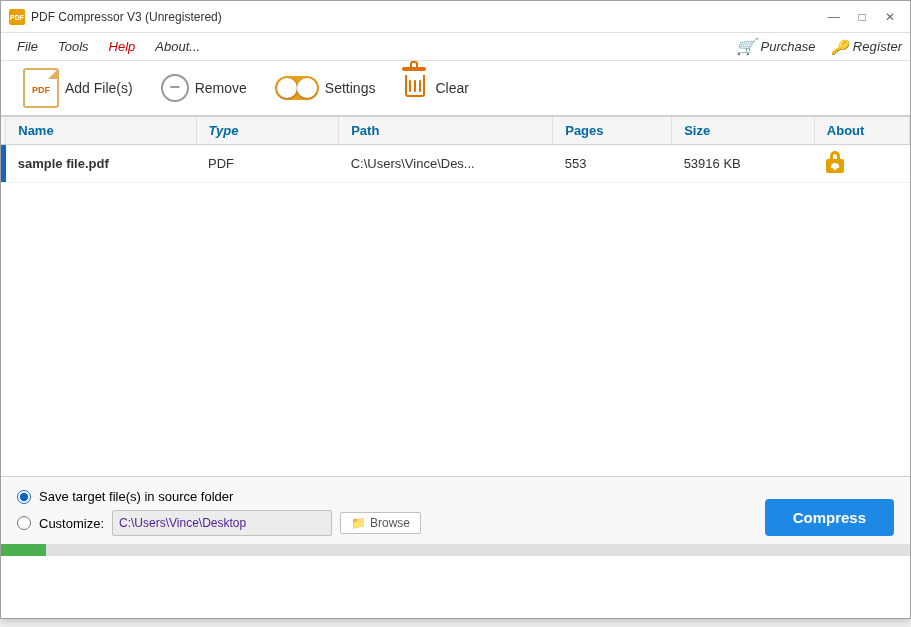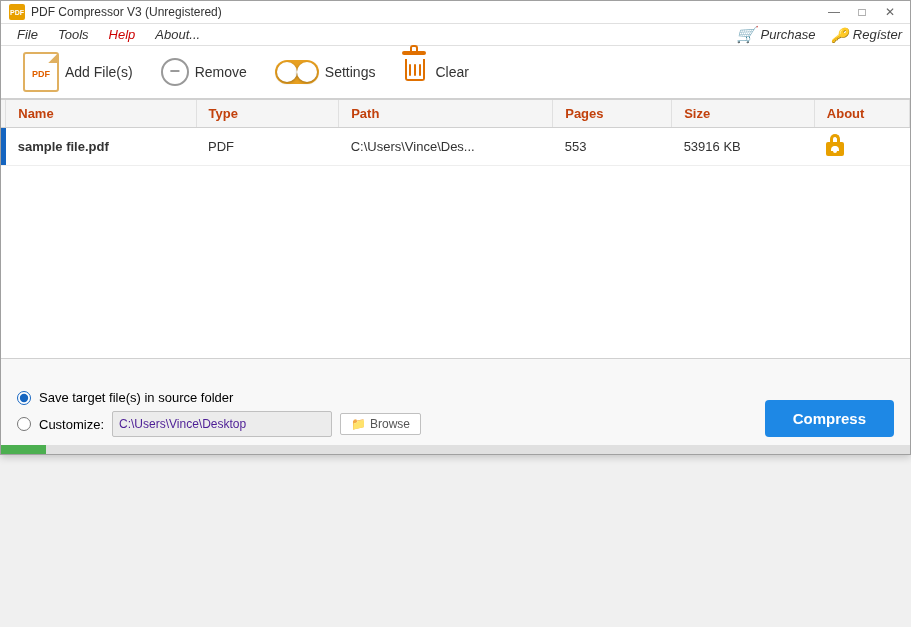--- a/index.html
+++ b/index.html
@@ -238,36 +238,36 @@
       border-collapse: collapse;
       background: white;
     }
     .file-table th {
       background: #f5f5f5;
       border-bottom: 1px solid #d0d0d0;
       border-right: 1px solid #e0e0e0;
       padding: 6px 12px;
       text-align: left;
       font-weight: 600;
-      color: #c2410c;
+      color: #0369a1;
       font-size: 13px;
     }
     .file-table td {
       padding: 6px 12px;
       border-bottom: 1px solid #eeeeee;
       color: #333;
       font-size: 13px;
     }
     .row-indicator {
       width: 4px;
       background: #1565c0;
       padding: 0 !important;
     }
     .col-name { width: 160px; }
-    .col-type { width: 120px; }
+    .col-type { width: 120px; font-style: italic; }
     .col-path { width: 180px; }
     .col-pages { width: 100px; }
     .col-size { width: 120px; }
     .col-status { width: 80px; }
 
     
     .lock-icon {
       display: inline-block;
       width: 18px;
       height: 22px;
@@ -373,21 +373,20 @@
       font-weight: 600;
       border-radius: 4px;
       cursor: pointer;
       align-self: flex-end;
     }
 
     .bottom-actions {
       display: flex;
       justify-content: space-between;
       align-items: flex-end;
-      margin-top: 19px;
     }
     .bottom-options {
       display: flex;
       flex-direction: column;
       gap: 6px;
     }
 
     
     .progress-bar-container {
       height: 12px;
@@ -395,21 +394,21 @@
       width: 100%;
     }
     .progress-bar-fill {
       height: 100%;
       background: #4caf50;
       width: 5%;
     }
 
     .app-window {
       width: 911px;
-      height: 455px;
+      height: 619px;
       border: 1px solid #a0a0a0;
       display: flex;
       flex-direction: column;
       background: white;
       box-shadow: 0 2px 8px rgba(0,0,0,0.2);
       overflow: hidden;
     }
   </style>
 </head>
 <body>

